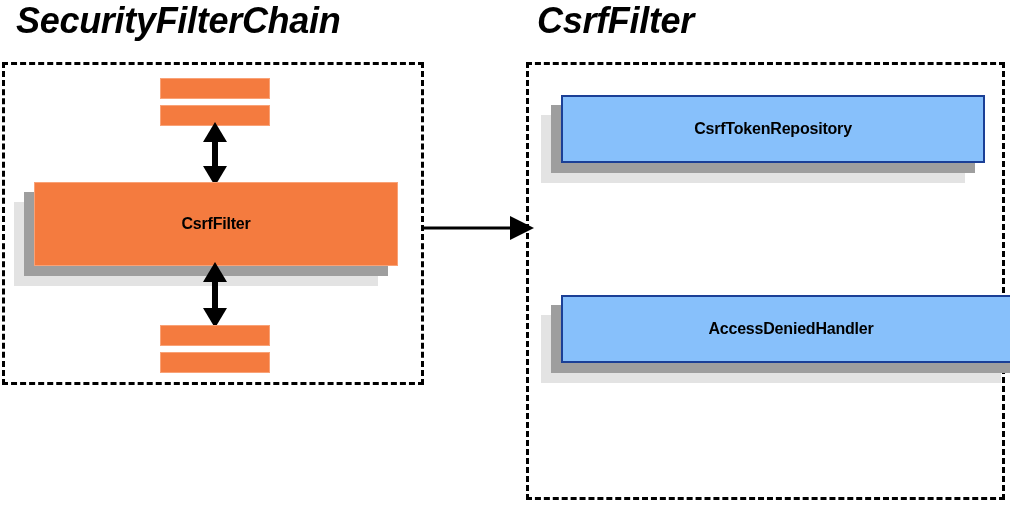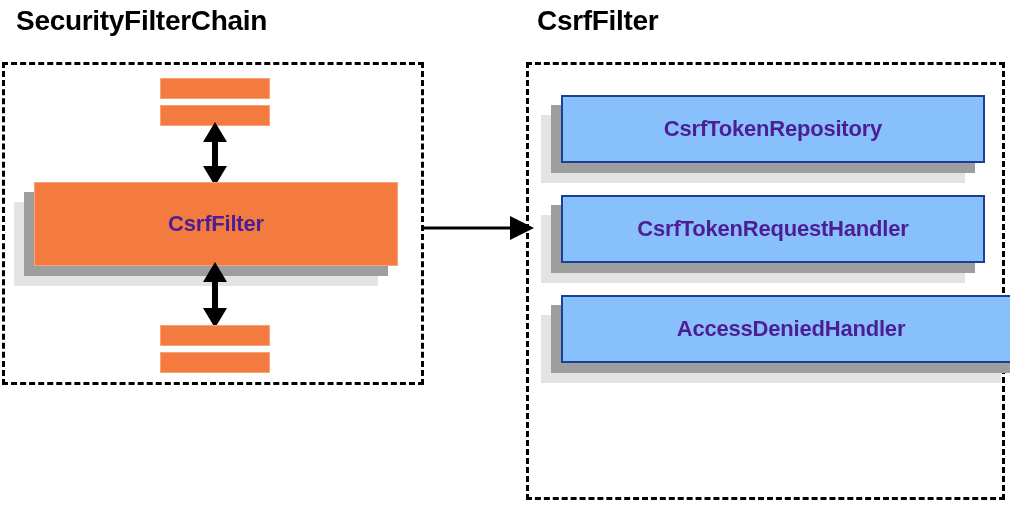--- a/index.html
+++ b/index.html
@@ -13,26 +13,27 @@
     width: 1010px;
     height: 505px;
     background: #ffffff;
     overflow: hidden;
     font-family: "Liberation Sans", sans-serif;
   }
 
   
   .panel-title {
     position: absolute;
-    font-size: 28px;
+    font-size: 36px;
     font-weight: bold;
     color: #000000;
     line-height: 30px;
     white-space: nowrap;
     letter-spacing: -0.3px;
+    font-style: italic;
   }
   #title-left  { left: 16px;  top: 6px; }
   #title-right { left: 537px; top: 6px; }
 
   
   .dashed-box {
     position: absolute;
     border: 3px dashed #000000;
     box-sizing: border-box;
     background: transparent;
@@ -67,23 +68,23 @@
     background: #9e9e9e;
   }
   .stack .face {
     left: 0; top: 0;
     width: 100%; height: 100%;
     display: flex;
     align-items: center;
     justify-content: center;
   }
   .stack .face .label {
-    font-size: 22px;
+    font-size: 16px;
     font-weight: bold;
-    color: #4c1d95;
+    color: #000000;
     white-space: nowrap;
     letter-spacing: -0.2px;
   }
 
   
   #node-csrffilter-main {
     left: 34px; top: 182px;
     width: 364px; height: 84px;
   }
   #node-csrffilter-main .face {
@@ -171,27 +172,20 @@
   </svg>
 
   <div id="node-csrftokenrepository" class="stack blue">
     <div class="shadow-light"></div>
     <div class="shadow-dark"></div>
     <div class="face">
       <span class="label">CsrfTokenRepository</span>
     </div>
   </div>
 
-  <div id="node-csrftokenrequesthandler" class="stack blue">
-    <div class="shadow-light"></div>
-    <div class="shadow-dark"></div>
-    <div class="face">
-      <span class="label">CsrfTokenRequestHandler</span>
-    </div>
-  </div>
 
   <div id="node-accessdeniedhandler" class="stack blue">
     <div class="shadow-light"></div>
     <div class="shadow-dark"></div>
     <div class="face">
       <span class="label">AccessDeniedHandler</span>
     </div>
   </div>
 
 

